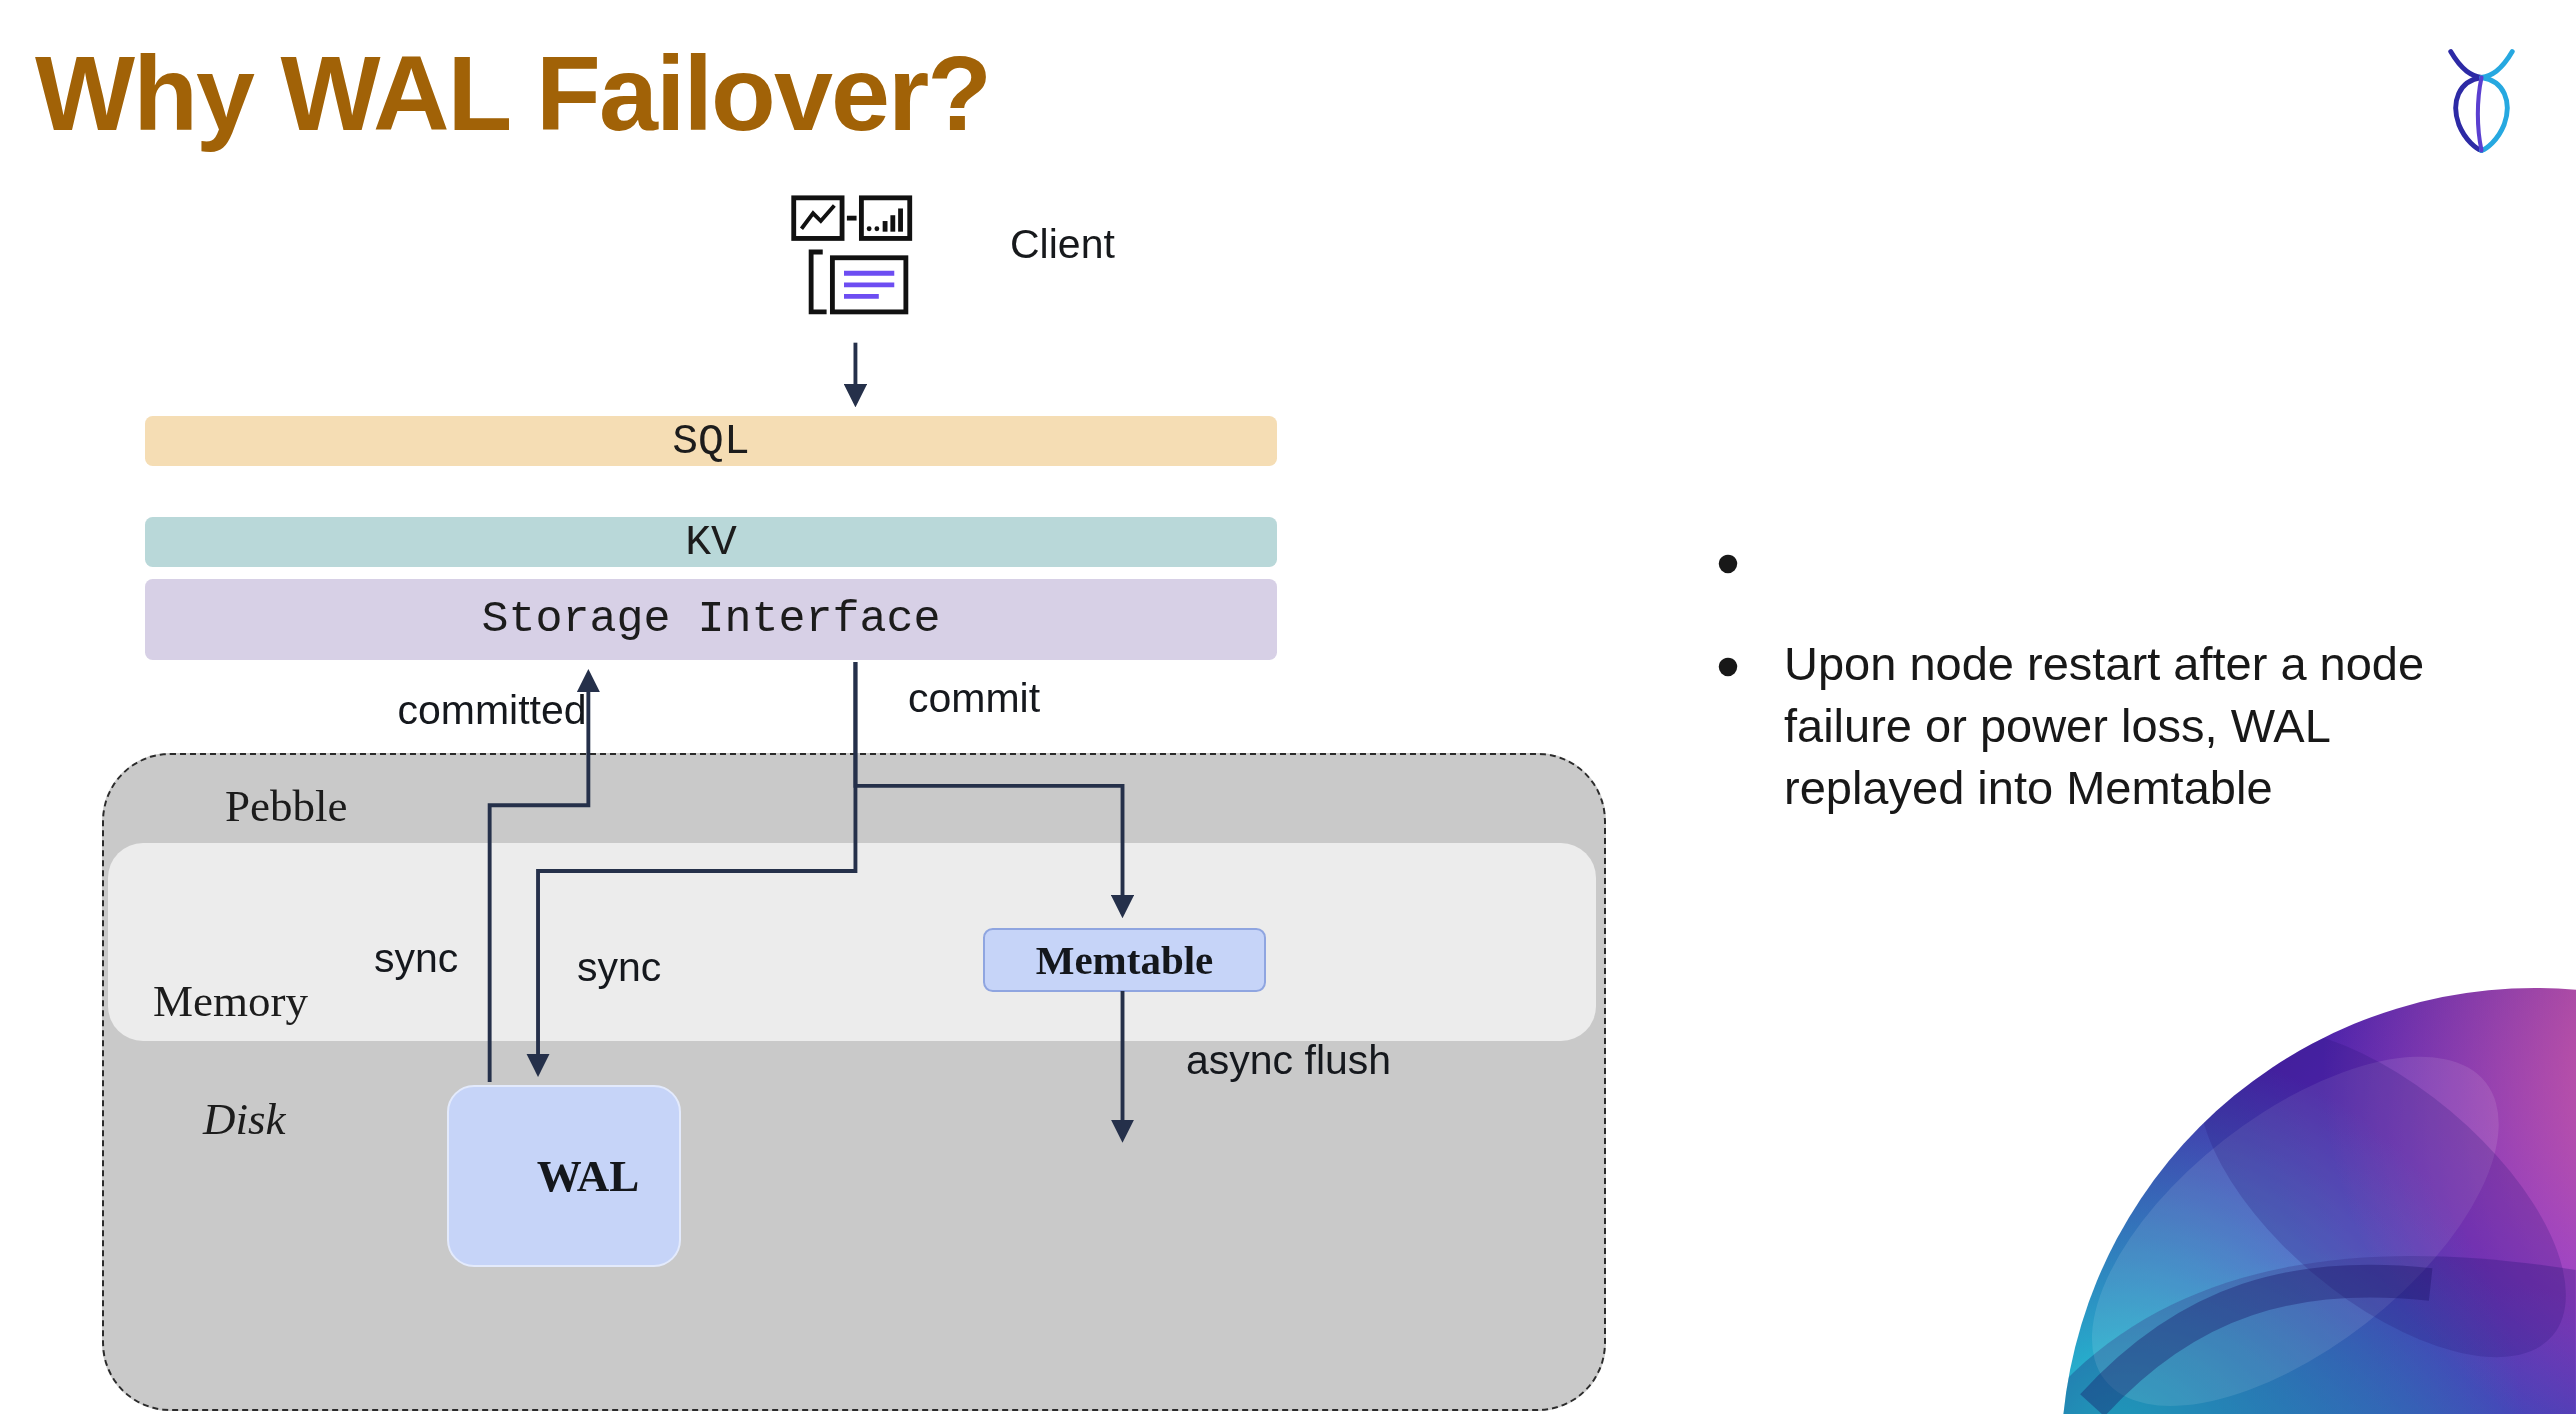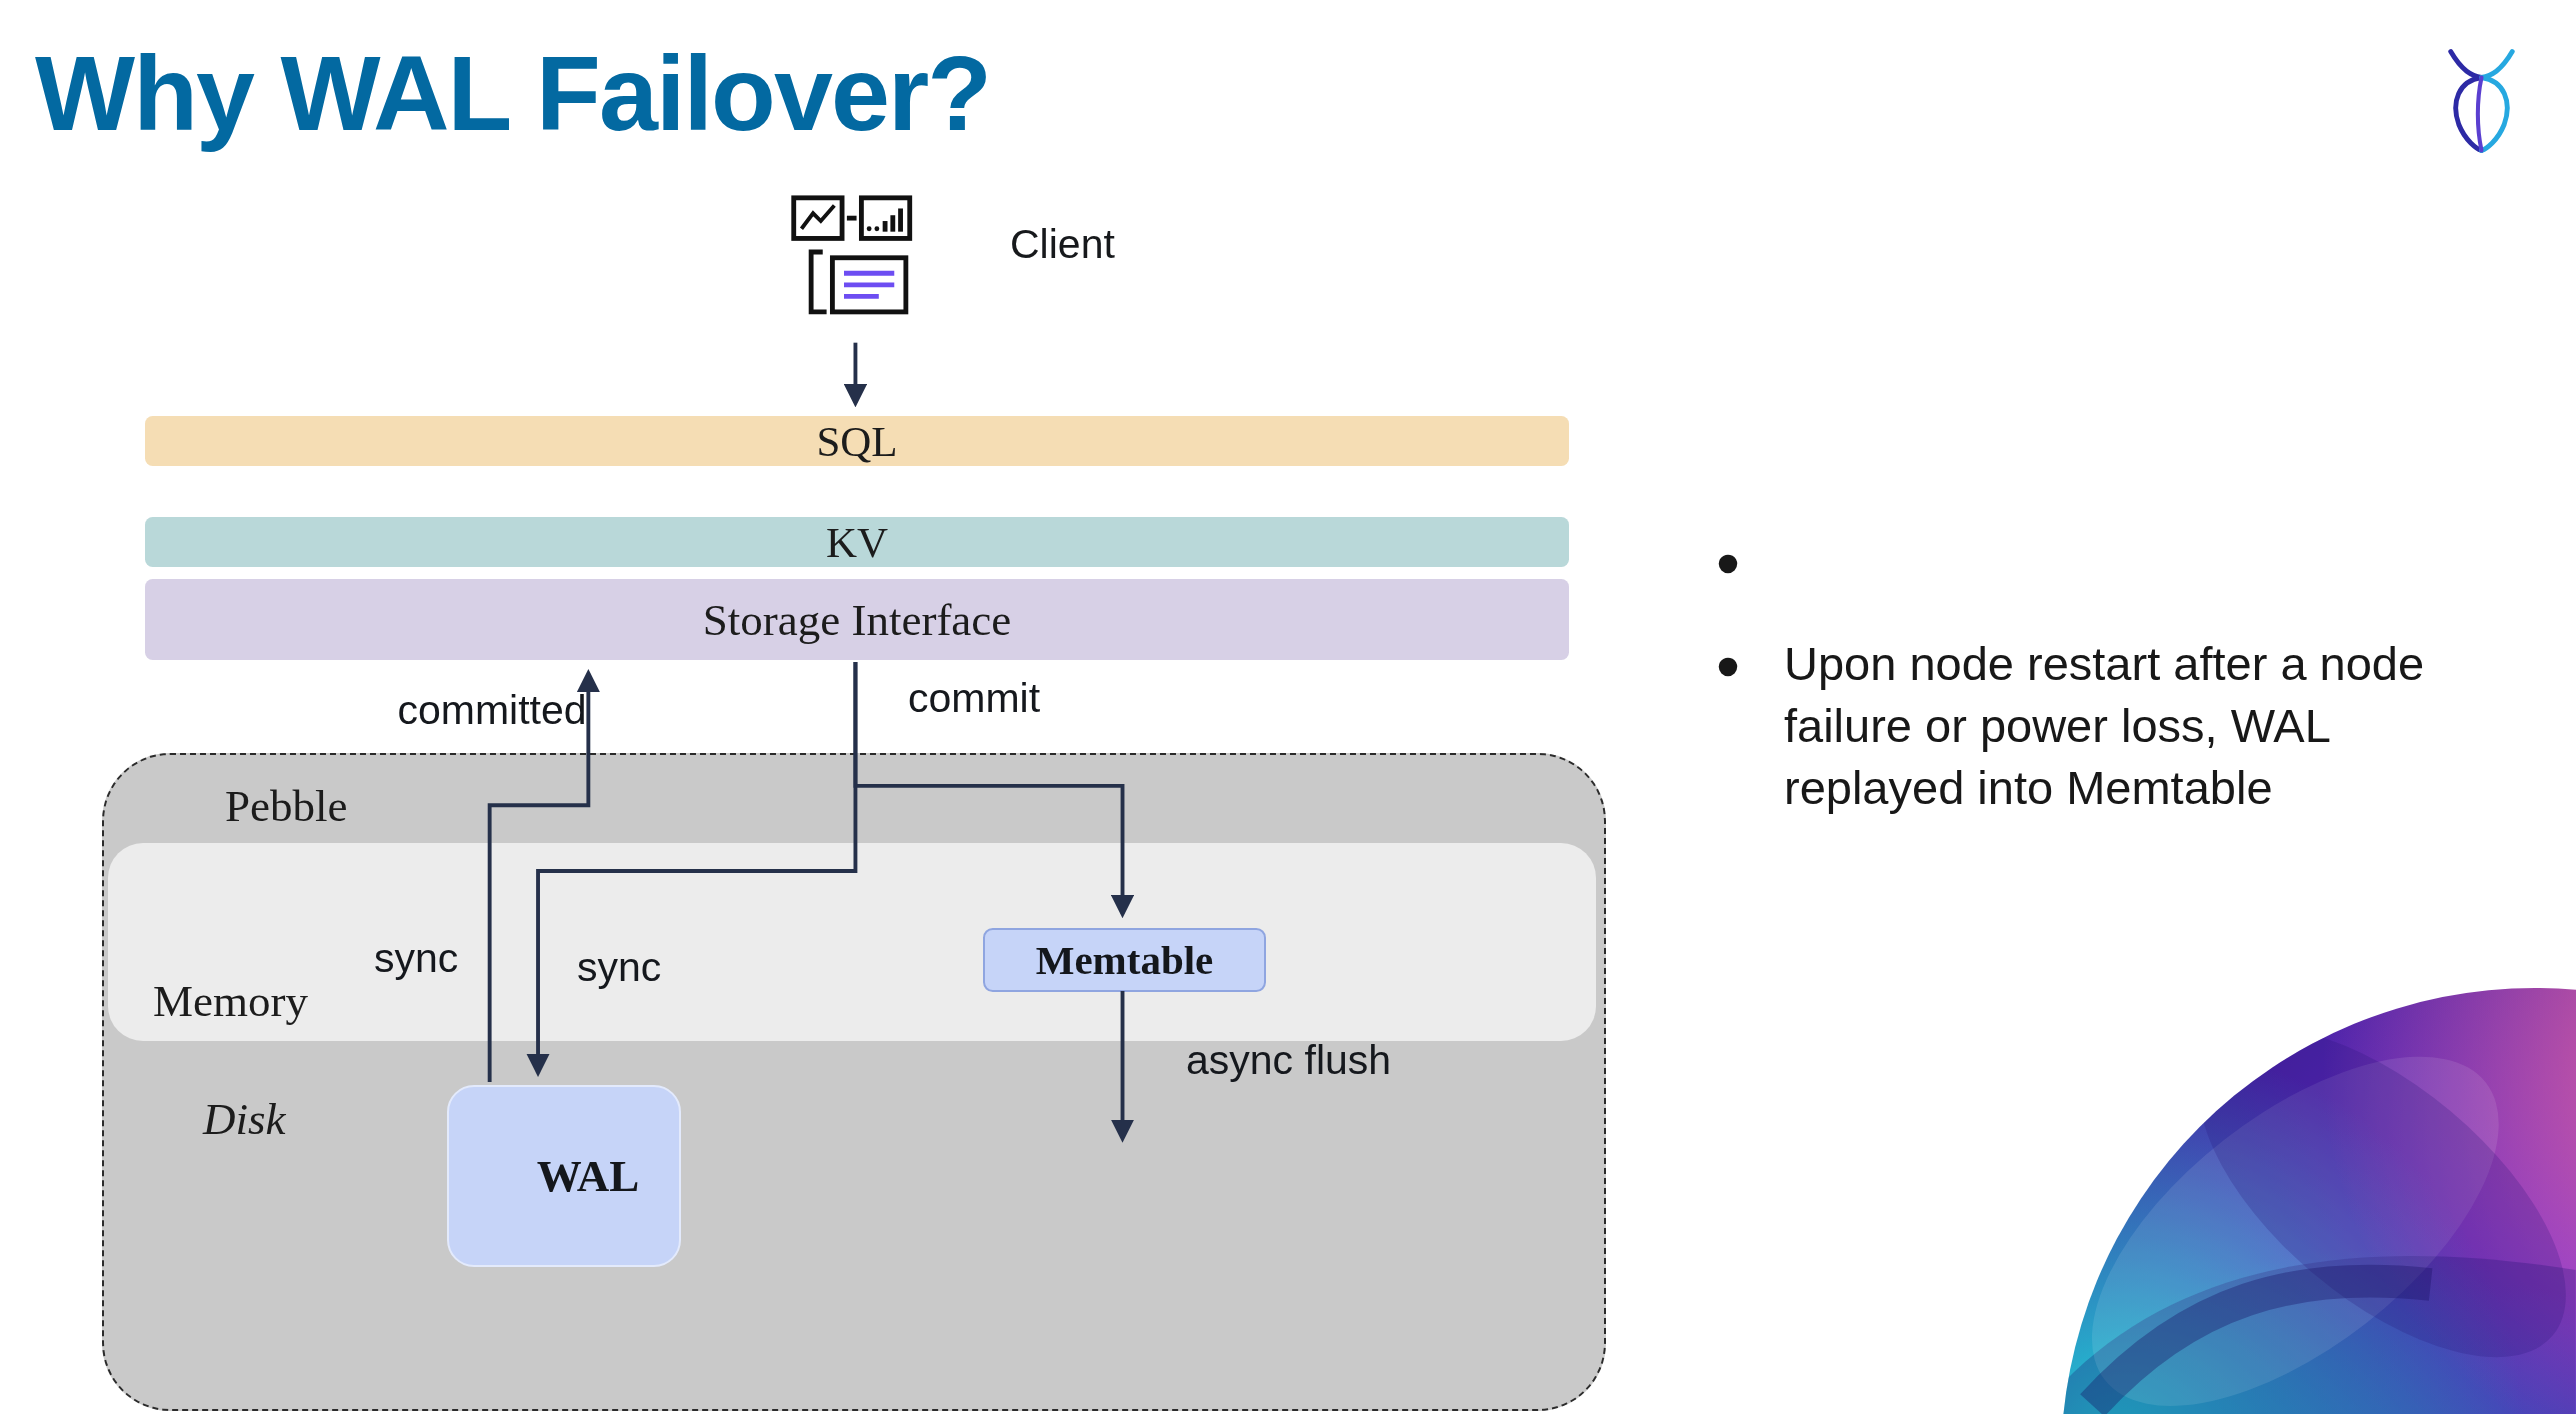--- a/index.html
+++ b/index.html
@@ -8,36 +8,36 @@
     width:2576px;height:1415px;
     background:#ffffff;
     overflow:hidden;
     font-family:"Liberation Sans",sans-serif;
     color:#111;
   }
 
   
   .title{
     position:absolute;left:35px;top:33px;
-    font-size:106px;font-weight:800;letter-spacing:-1.9px;color:#0369a1;
+    font-size:106px;font-weight:800;letter-spacing:-1.9px;color:#a16207;
   }
 
   
   .brand-logo{position:absolute;left:2441px;top:46px;width:81px;height:110px;}
 
   
   .client-icon{position:absolute;left:786px;top:192px;width:145px;height:147px;}
   .client-label{position:absolute;left:1010px;top:221px;font-size:41px;color:#17191c;}
 
   
   .layer{
-    position:absolute;left:145px;width:1424px;
+    position:absolute;left:145px;width:1132px;
     border-radius:7.7px;
     display:flex;align-items:center;justify-content:center;
-    font-family:Liberation Serif, serif;font-size:43px;color:#1c1c1c;
+    font-family:Liberation Mono, monospace;font-size:43px;color:#1c1c1c;
   }
   .layer.sql{top:416px;height:50px;background:#f5ddb4;}
   .layer.kv{top:517px;height:50px;background:#b9d8d9;}
   .layer.storage{top:579px;height:81px;background:#d7d0e6;font-size:45px;}
 
   
   .pebble{
     position:absolute;left:102px;top:753px;width:1500px;height:654px;
     background:#c9c9c9;border:2.9px dashed #2b2b2b;border-radius:68px;
   }

